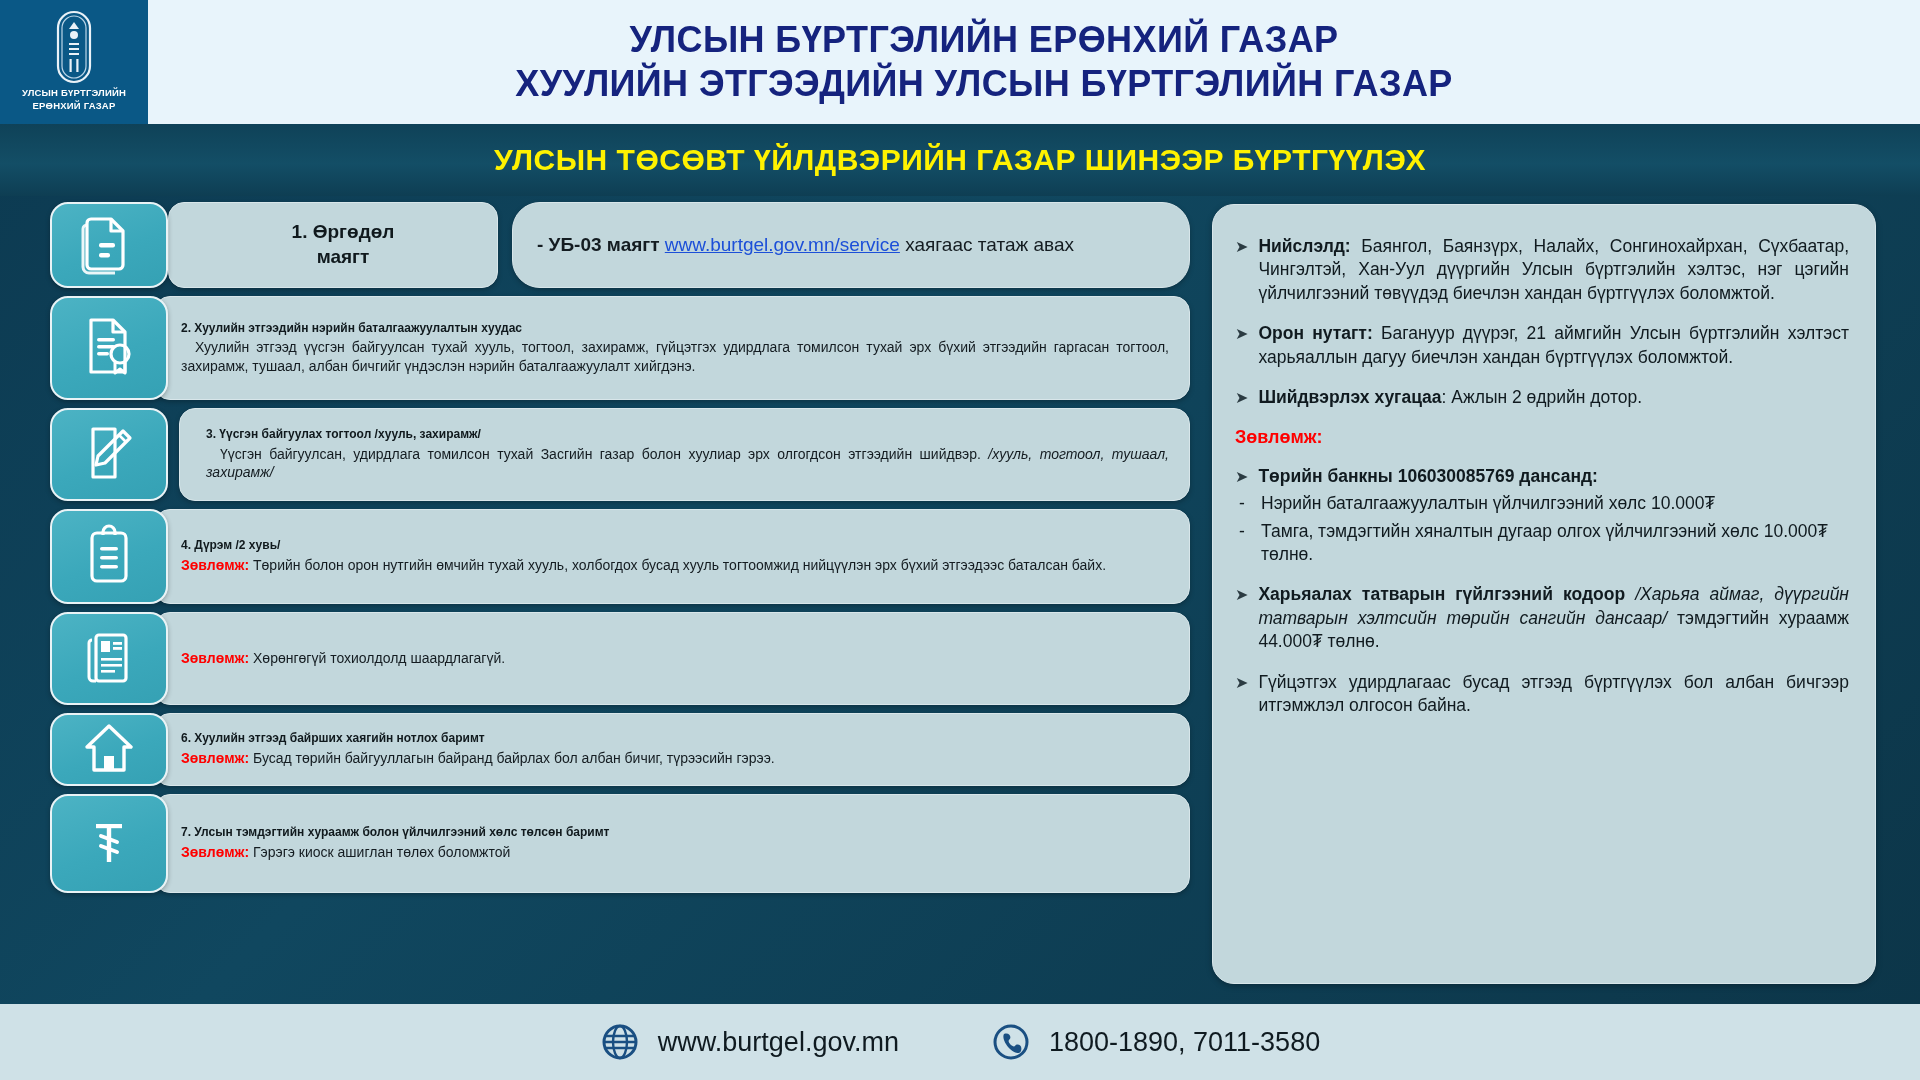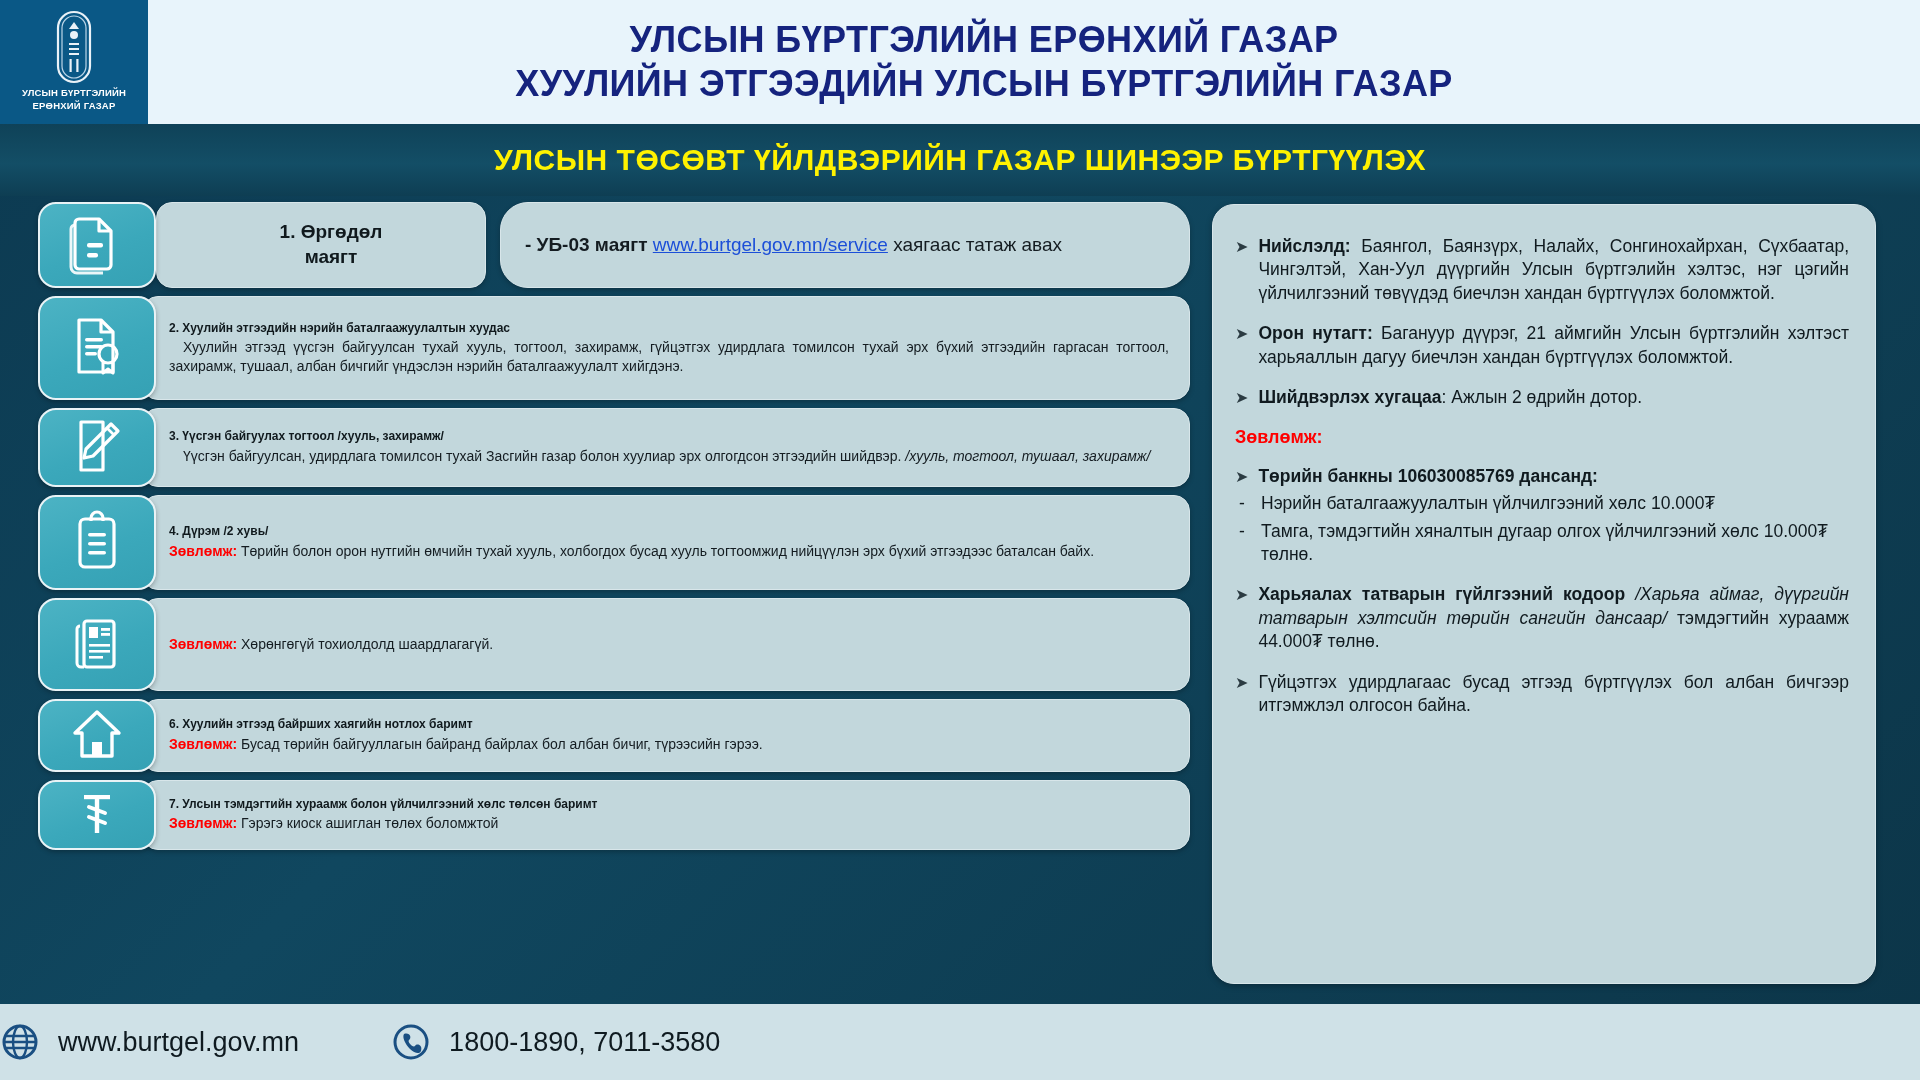--- a/index.html
+++ b/index.html
@@ -48,21 +48,21 @@
 
   
   .content {
     position:relative; display:flex; gap:22px;
     padding:6px 34px 0 38px; height:808px;
   }
 
   
   .left-col { width:1152px; display:flex; flex-direction:column; gap:8px; }
 
-  .row { display:flex; align-items:stretch; gap:0; position:relative; }
+  .row { display:flex; align-items:stretch; gap:0; position:relative;margin-left:12px; }
 
   .icon-tile {
     width:118px; min-width:118px; border-radius:18px;
     background:linear-gradient(160deg,#4cb3c4 0%,#3ba8bb 55%,#35a1b4 100%);
     display:flex; align-items:center; justify-content:center;
     box-shadow:0 2px 5px rgba(0,0,0,.28);
     border:2px solid #e9f3f6;
     z-index:2;
   }
   .icon-tile svg { width:60px; height:64px; }
@@ -120,21 +120,21 @@
   .bullet b { font-weight:bold; }
   .dash { display:flex; gap:12px; font-size:17.5px; color:#101a1f; line-height:1.34; margin-left:4px; }
   .dash .mk { width:10px; }
   .dash .bt { flex:1; }
   .sub-group { display:flex; flex-direction:column; gap:4px; }
   .rec-head { color:#ff0000; font-weight:bold; font-size:18px; }
 
   
   .footer {
     position:absolute; left:0; bottom:0; width:100%; height:76px;
-    background:#cfe1e7; display:flex; align-items:center; 
+    background:#cfe1e7; display:flex; align-items:center; justify-content:center;
     gap:92px;
   }
   .foot-item { display:flex; align-items:center; gap:18px; }
   .foot-item .ftxt { font-size:27px; color:#0f1a20; }
   .foot-icon svg { display:block; }
 </style>
 </head>
 <body>
 
 <div id="page">
@@ -208,21 +208,21 @@
               <path d="M36 47 l0 12 l5 -4 l5 4 l0 -12" fill="none" stroke="#ffffff" stroke-width="3" stroke-linejoin="round"></path>
             </svg>
           </span>
         </div>
         <div class="card">
           <div class="card-title">2. Хуулийн этгээдийн нэрийн баталгаажуулалтын хуудас</div>
           <div class="card-body indent">Хуулийн этгээд үүсгэн байгуулсан тухай хууль, тогтоол, захирамж, гүйцэтгэх удирдлага томилсон тухай эрх бүхий этгээдийн гаргасан тогтоол, захирамж, тушаал, албан бичгийг үндэслэн нэрийн баталгаажуулалт хийгдэнэ.</div>
         </div>
       </div>
 
-      <div class="row" style="height:79px;">
+      <div class="row" style="height:93px;gap:25px;">
         <div class="icon-tile">
           <span>
             <svg viewBox="0 0 60 64">
               <path d="M14 8 h22 v48 h-22 z" fill="none" stroke="#ffffff" stroke-width="3.2" stroke-linejoin="round"></path>
               <path d="M44 10 l7 7 l-25 25 l-9 2 l2 -9 z" fill="none" stroke="#ffffff" stroke-width="3.2" stroke-linejoin="round"></path>
               <path d="M40 14 l7 7" stroke="#ffffff" stroke-width="2.6"></path>
             </svg>
           </span>
         </div>
         <div class="card">
@@ -277,21 +277,21 @@
               <rect x="25" y="40" width="10" height="14" fill="#ffffff"></rect>
             </svg>
           </span>
         </div>
         <div class="card">
           <div class="card-title">6. Хуулийн этгээд байрших хаягийн нотлох баримт</div>
           <div class="card-body"><span class="rec">Зөвлөмж:</span><span> Бусад төрийн байгууллагын байранд байрлах бол албан бичиг, түрээсийн гэрээ.</span></div>
         </div>
       </div>
 
-      <div class="row" style="height:70px;">
+      <div class="row" style="height:99px;">
         <div class="icon-tile">
           <span>
             <svg viewBox="0 0 60 64">
               <rect x="17" y="14" width="26" height="4.2" fill="#ffffff"></rect>
               <rect x="27.8" y="14" width="4.4" height="38" fill="#ffffff"></rect>
               <path d="M22 26 l16 6" stroke="#ffffff" stroke-width="4" stroke-linecap="round"></path>
               <path d="M22 36 l16 6" stroke="#ffffff" stroke-width="4" stroke-linecap="round"></path>
             </svg>
           </span>
         </div>

